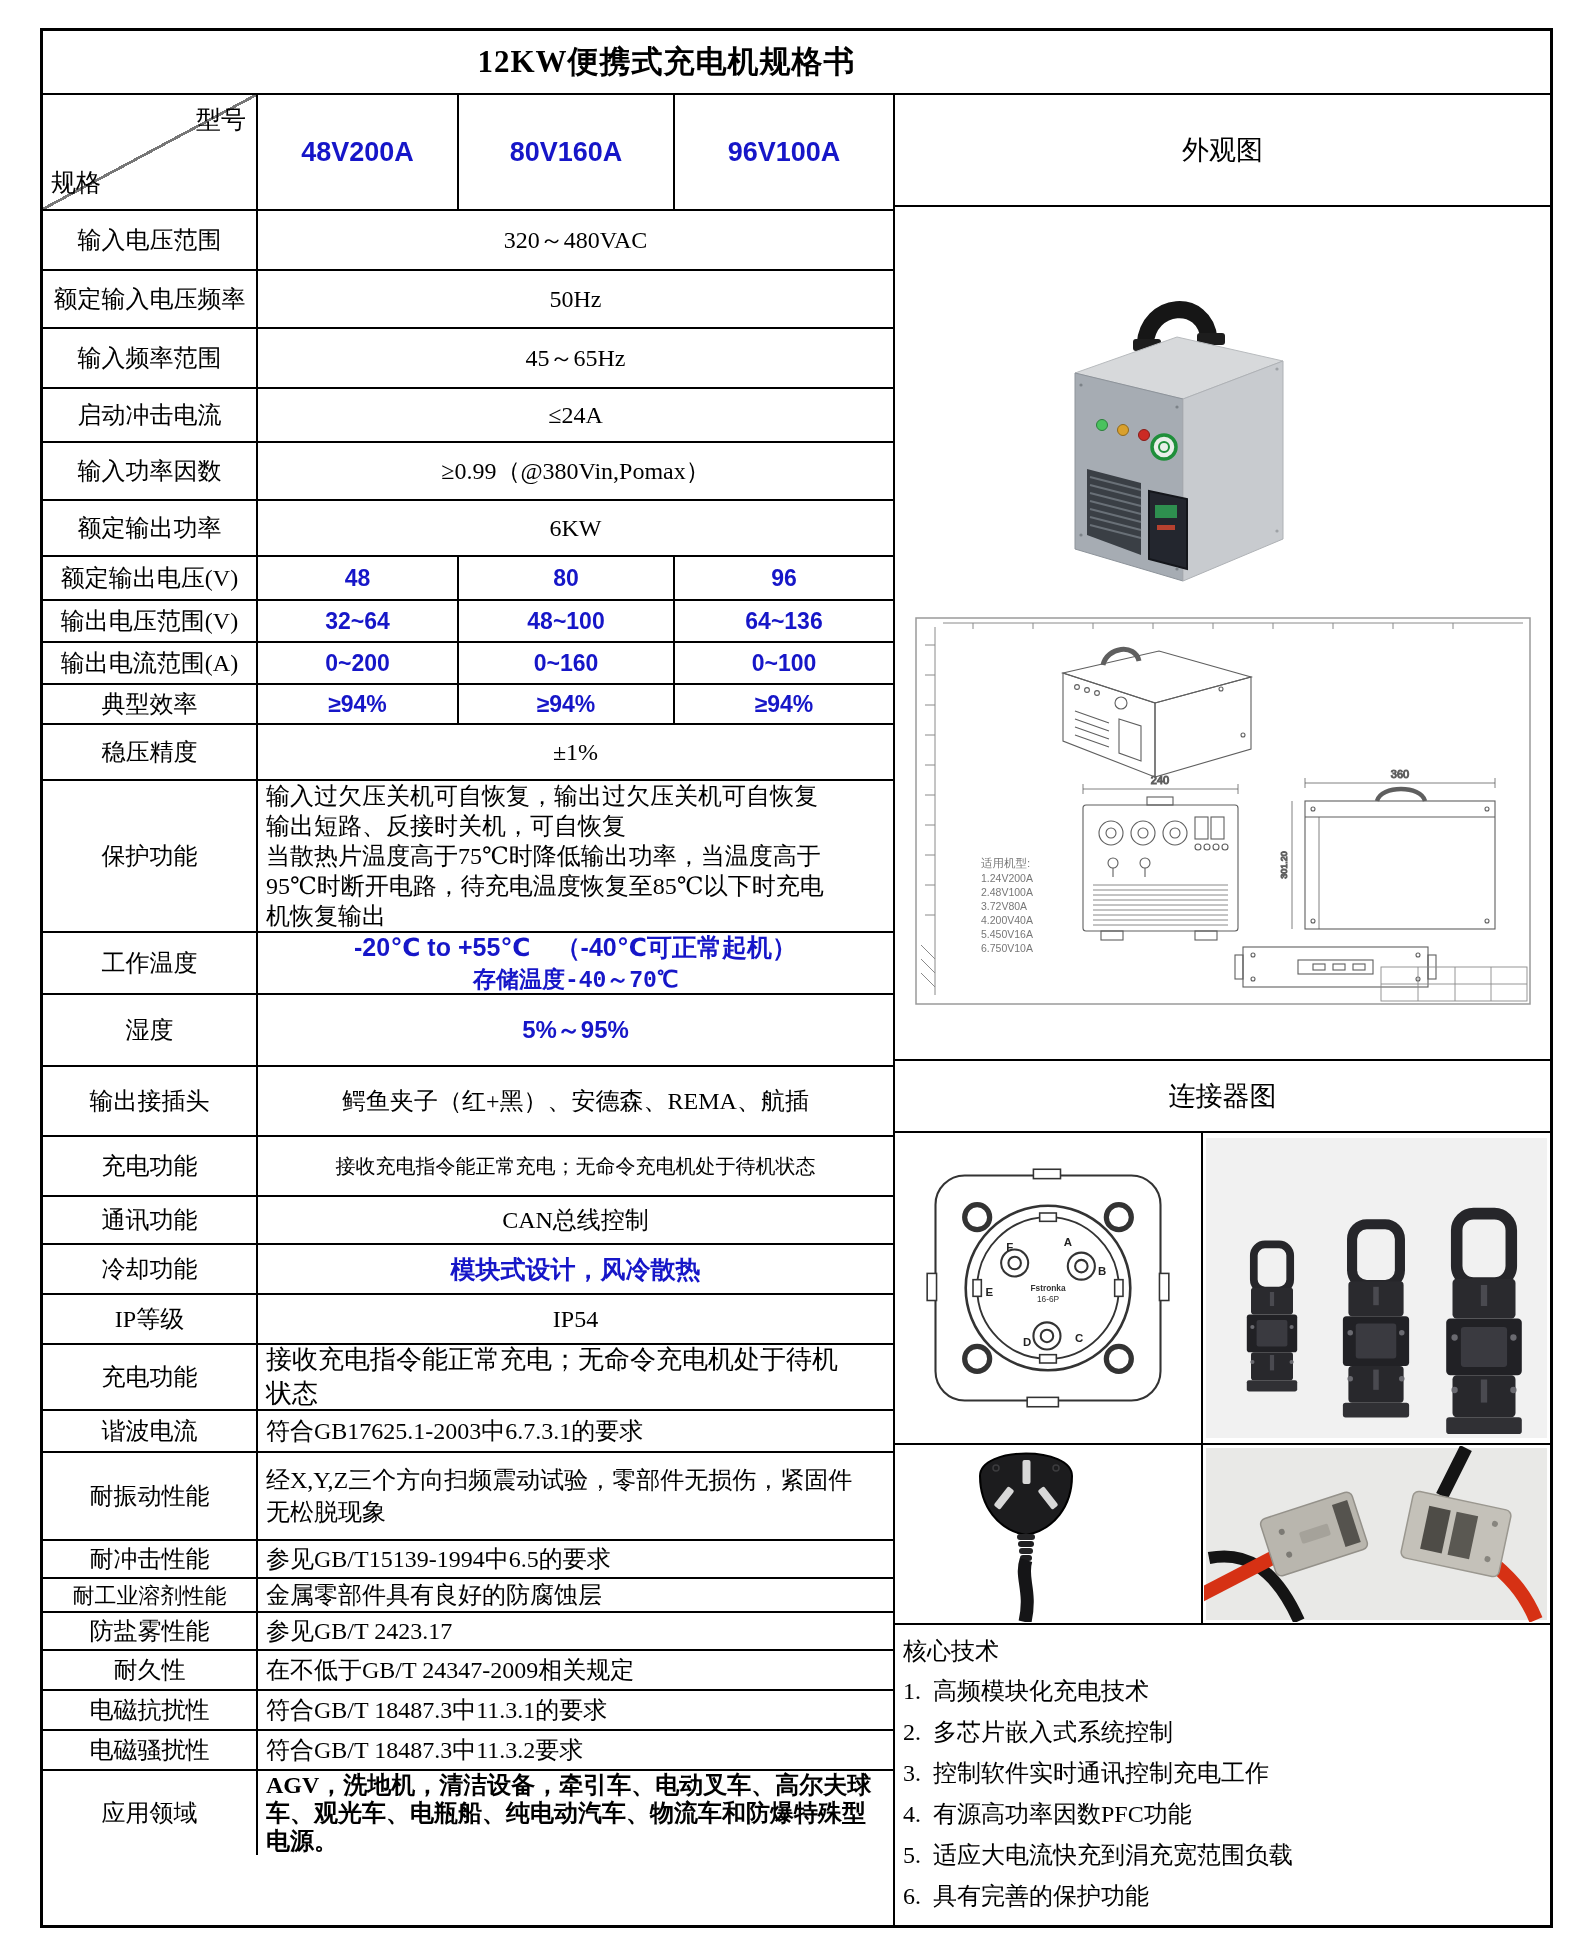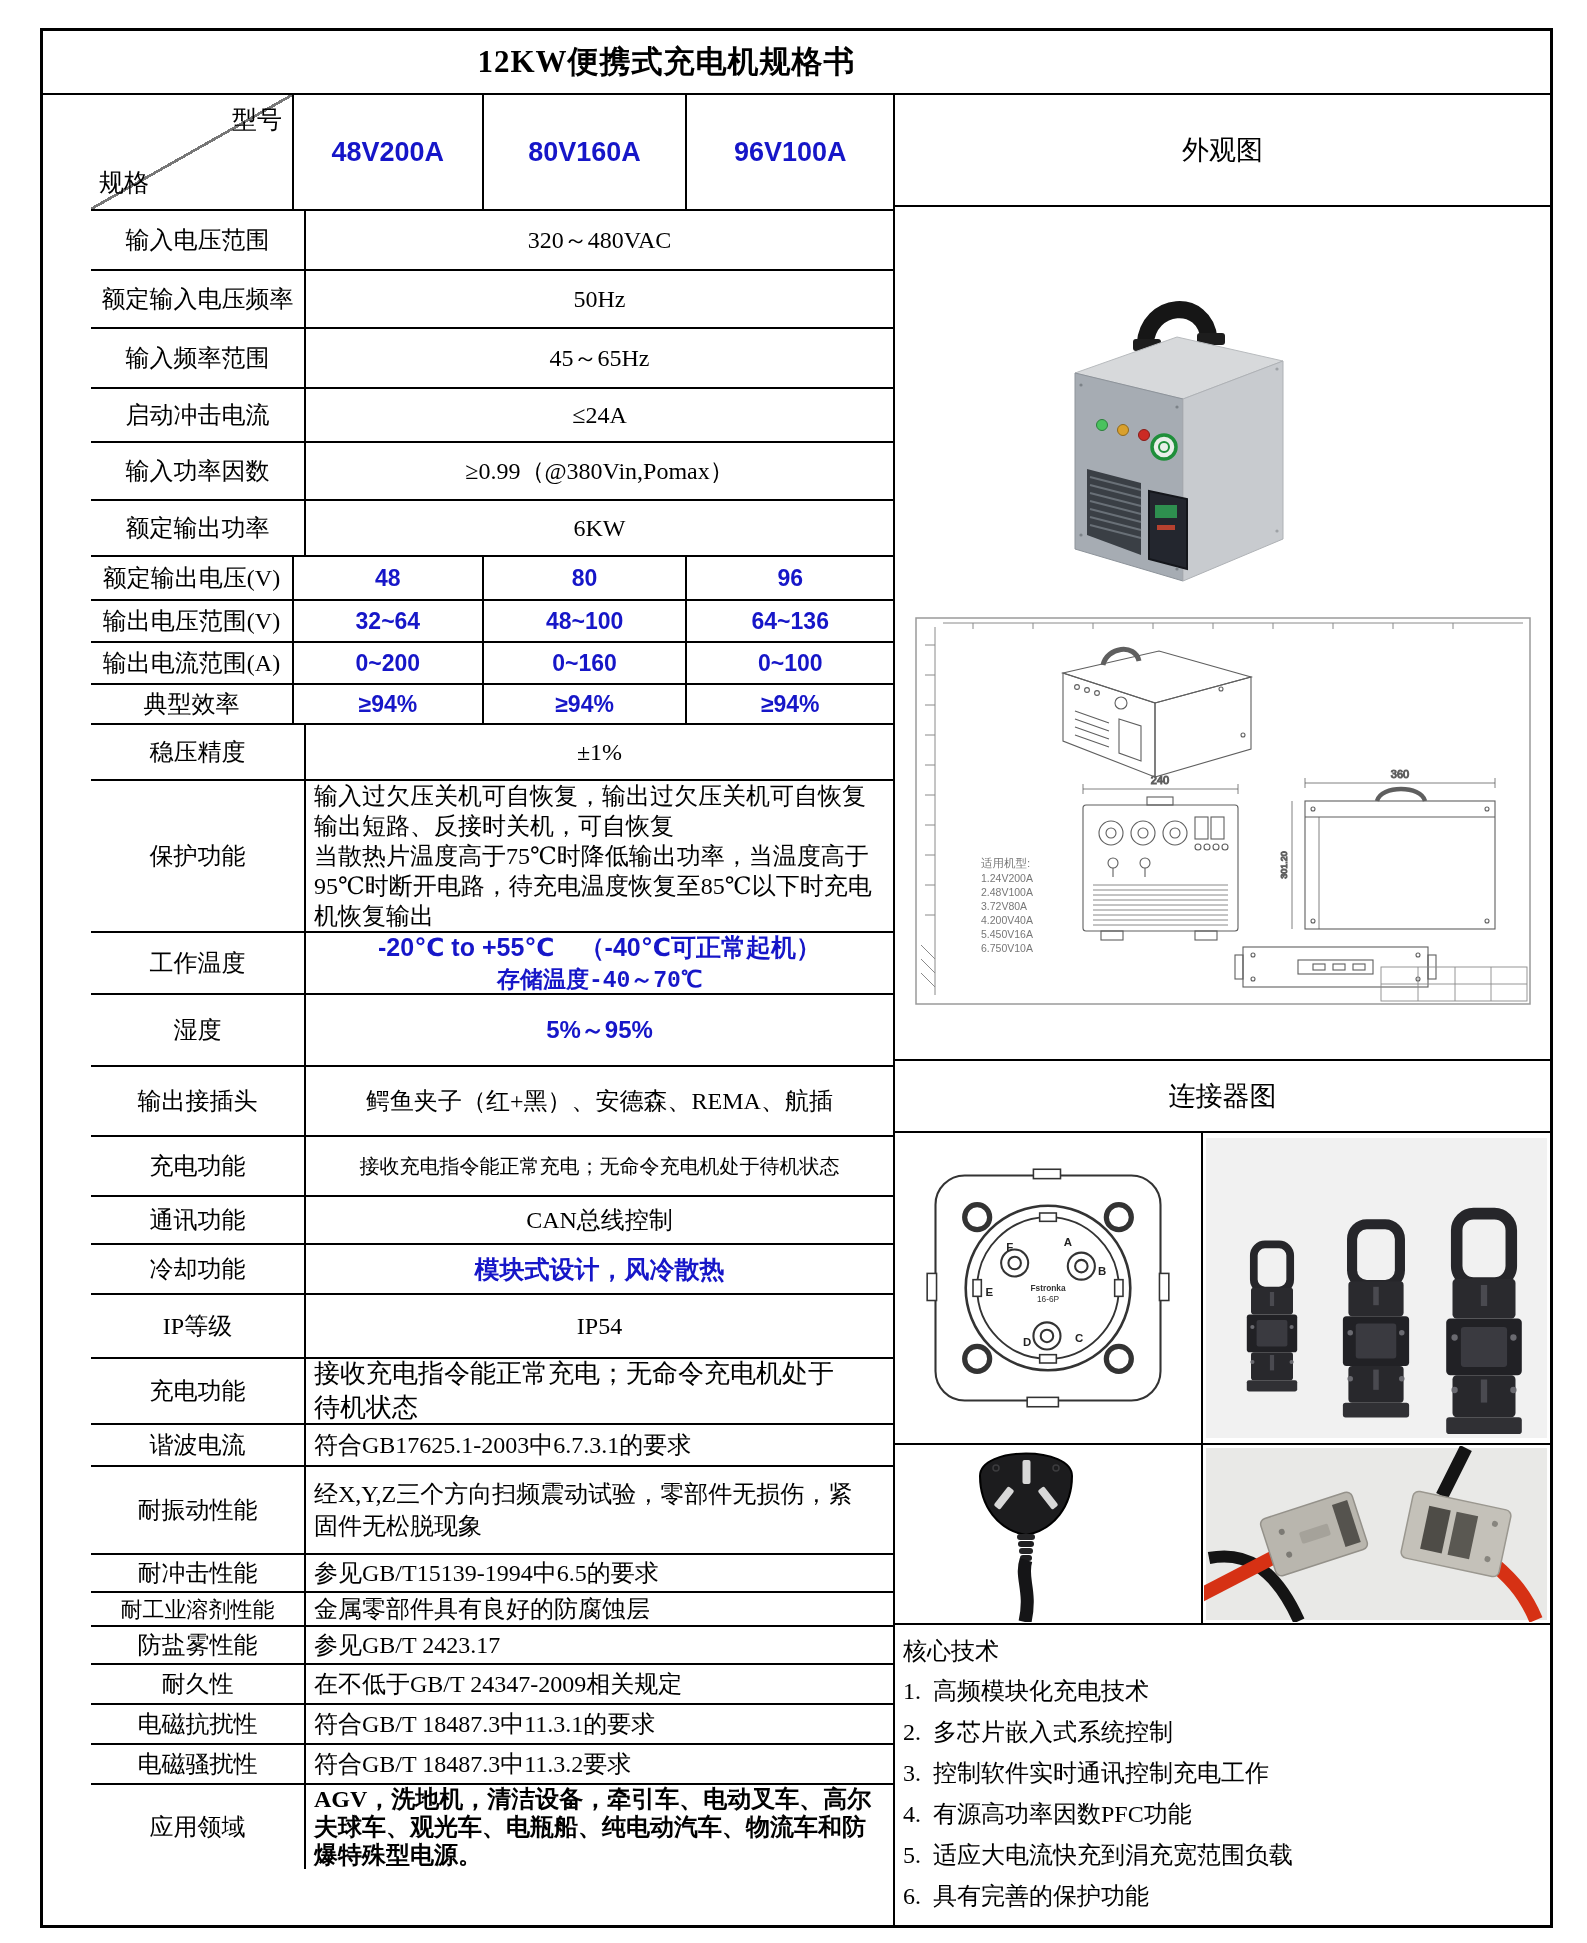--- a/index.html
+++ b/index.html
@@ -7,21 +7,21 @@
   body { width:1587px; height:1943px; position:relative;
          font-family:"Liberation Serif","DejaVu Serif",serif; color:#000; }
   .sheet { position:absolute; left:40px; top:28px; width:1513px; height:1900px;
            border:3px solid #000; background:#fff; }
   
   .title-row { height:64px; border-bottom:2px solid #000; display:flex;
                align-items:center; justify-content:center; padding-right:260px; }
   .title-row .t { font-size:31px; font-weight:700; letter-spacing:1px; }
   
   .body { display:flex; height:1830px; }
-  .left-table { width:850px;padding-left:48px; }
+  .left-table { width:850px; }
   .right-col { width:657px; border-left:2px solid #000; display:flex; flex-direction:column; }
   
   .hrow { display:flex; height:116px; border-bottom:2px solid #000; }
   .diag { width:215px; border-right:2px solid #000; position:relative;
           background:linear-gradient(to bottom right, transparent 49.3%, #777 49.3%, #777 50.7%, transparent 50.7%); }
   .diag .top { position:absolute; top:8px; right:10px; font-size:25px; }
   .diag .bot { position:absolute; bottom:10px; left:8px; font-size:25px; }
   .hcell { display:flex; align-items:center; justify-content:center;
            font-family:"Liberation Sans","DejaVu Sans",sans-serif; font-weight:700;
            font-size:27px; color:#1616c8; }
@@ -168,21 +168,21 @@
         <div class="val small">接收充电指令能正常充电；无命令充电机处于待机状态</div>
       </div>
       <div class="row" style="height:48px">
         <div class="lbl">通讯功能</div>
         <div class="val">CAN总线控制</div>
       </div>
       <div class="row" style="height:50px">
         <div class="lbl">冷却功能</div>
         <div class="val blue" style="font-size:25px">模块式设计，风冷散热</div>
       </div>
-      <div class="row" style="height:64px">
+      <div class="row" style="height:50px">
         <div class="lbl">IP等级</div>
         <div class="val">IP54</div>
       </div>
       <div class="row" style="height:66px">
         <div class="lbl">充电功能</div>
         <div class="val left wrap20">接收充电指令能正常充电；无命令充电机处于待机状态</div>
       </div>
       <div class="row" style="height:42px">
         <div class="lbl">谐波电流</div>
         <div class="val left">符合GB17625.1-2003中6.7.3.1的要求</div>

